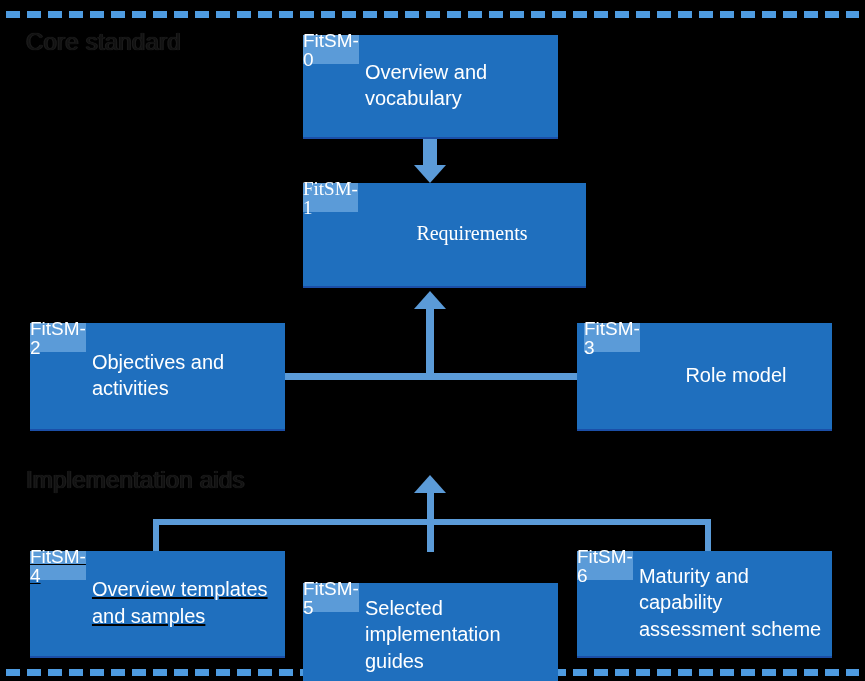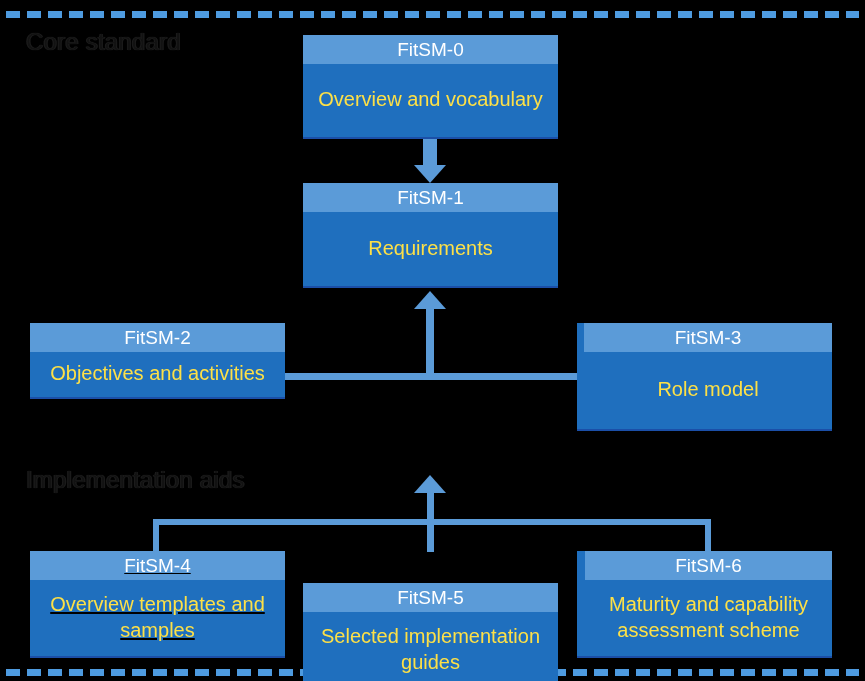--- a/index.html
+++ b/index.html
@@ -46,55 +46,54 @@
   }
   .section-caption.core { left: 26px; top: 28px; }
   .section-caption.aids { left: 26px; top: 466px; }
 
   
   .box {
     position: absolute;
     box-sizing: border-box;
     background: #1F6FBE;
     display: flex;
-    flex-direction: column;
+    flex-direction: row;
     border-bottom: 2px solid #1B4FA8;
   }
   .box-header {
     height: 29px;
     flex: 0 0 29px;
     background: #5B9BD8;
     color: #FFFFFF;
     font-size: 19px;
     display: flex;
     align-items: center;
     justify-content: center;
     line-height: 1;
   }
   .box-body {
     flex: 1 1 auto;
-    color: #fde047;
+    color: #ffffff;
     font-size: 20px;
     line-height: 1.32;
     display: flex;
     align-items: center;
     justify-content: center;
-    text-align: center;
     padding: 2px 6px 4px;
     box-sizing: border-box;
   }
 
   
   #box-fitsm0 { left: 303px; top: 35px;  width: 255px; height: 104px; }
-  #box-fitsm1 { left: 303px; top: 183px; width: 255px; height: 105px; }
-  #box-fitsm2 { left: 30px;  top: 323px; width: 255px; height: 76px; }
+  #box-fitsm1 { left: 303px; top: 183px; width: 283px; height: 105px; font-family: Liberation Serif, serif; }
+  #box-fitsm2 { left: 30px;  top: 323px; width: 255px; height: 108px; }
   #box-fitsm3 { left: 577px; top: 323px; width: 255px; height: 108px; padding-left: 7px; }
   #box-fitsm4 { left: 30px;  top: 551px; width: 255px; height: 107px; text-decoration: underline; }
   #box-fitsm5 { left: 303px; top: 551px; width: 255px; height: 107px; margin-top: 32px; }
-  #box-fitsm6 { left: 577px; top: 551px; width: 255px; height: 107px; padding-left: 8px; }
+  #box-fitsm6 { left: 577px; top: 551px; width: 255px; height: 107px; }
 
   
   .conn {
     position: absolute;
     background: #5B9BD8;
   }
   .arrow-head {
     position: absolute;
     width: 0;
     height: 0;

